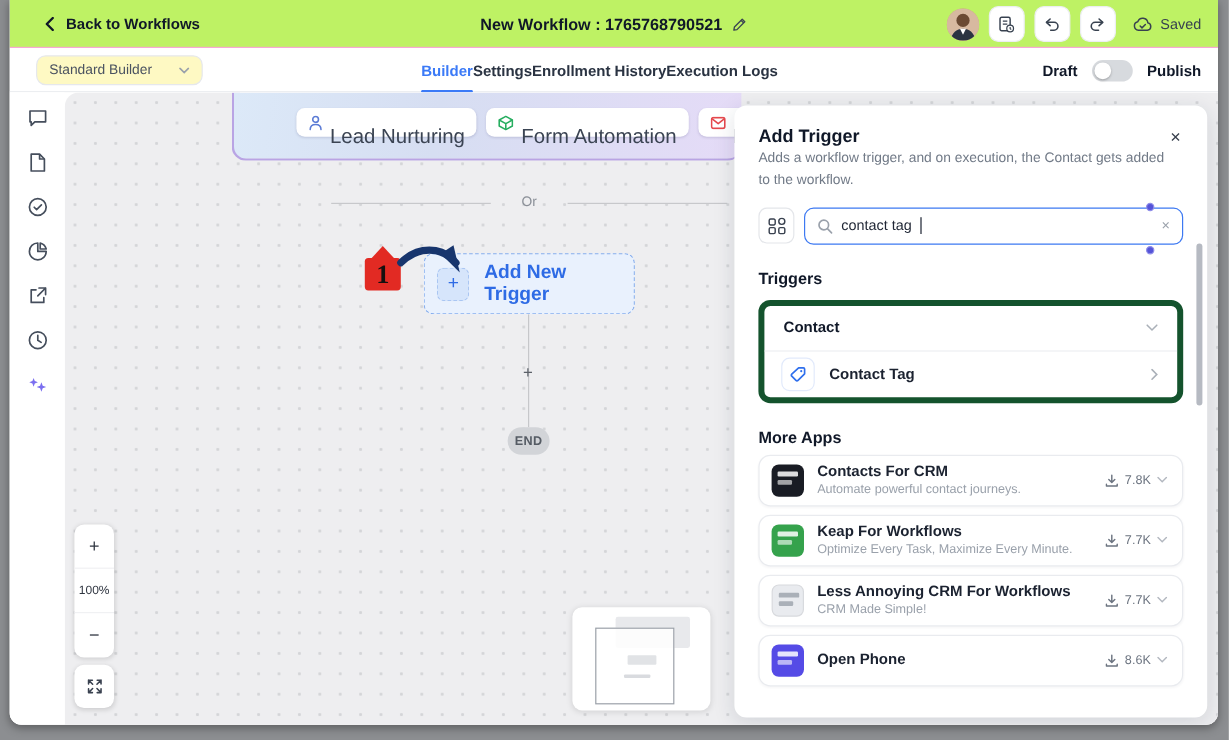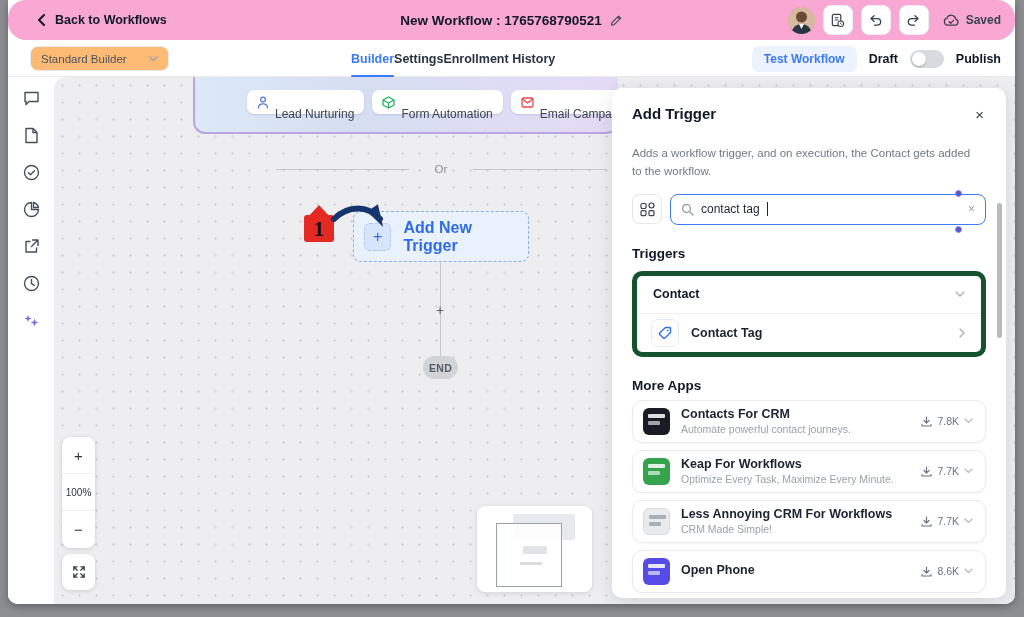--- a/index.html
+++ b/index.html
@@ -2,36 +2,36 @@
 <html><head>
 <meta charset="utf-8">
 <style>
   * { margin:0; padding:0; box-sizing:border-box; font-family:"Liberation Sans", sans-serif; }
   html,body { width:1024px; height:617px; }
   body { background:#8c8e91; position:relative; overflow:hidden; }
   .window { position:absolute; left:8px; top:0; right:9px; bottom:13px; background:#fff;
             border-radius:0 0 10px 10px; overflow:hidden; box-shadow:0 2px 8px rgba(0,0,0,.35); }
 
   
-  .app-header { position:relative; height:40px; background:#f9a8d4; border-bottom:1px solid #f9a8d4;border-radius:18px; }
+  .app-header { position:relative; height:40px; background:#bef264; border-bottom:1px solid #f9a8d4; }
   .back-btn { position:absolute; left:28px; top:0; height:40px; display:flex; align-items:center; gap:8px; cursor:pointer; }
   .back-btn span { font-size:12.5px; font-weight:bold; color:#101828; }
   .wf-title { position:absolute; left:50%; top:0; transform:translateX(-50%); height:40px; display:flex; align-items:center; gap:8px; }
   .wf-title span { font-size:13.5px; font-weight:600; color:#101828; white-space:nowrap; }
   .hdr-right { position:absolute; right:14px; top:0; height:40px; display:flex; align-items:center; gap:8px; }
   .avatar { width:27px; height:27px; border-radius:50%; overflow:hidden; background:#caa27e; flex:0 0 auto; cursor:pointer; }
   .icon-btn { width:30px; height:30px; border:1px solid #eceef1; border-radius:8px; background:#fff;
               display:flex; align-items:center; justify-content:center; cursor:pointer; }
   .saved { display:flex; align-items:center; gap:6px; margin-left:6px; }
-  .saved span { font-size:12px; font-weight:700; color:#384250; }
+  .saved span { font-size:12px; font-weight:400; color:#384250; }
 
   
   .toolbar { position:relative; height:37px; background:#fff; border-bottom:1px solid #e8eaee; }
   .builder-select { position:absolute; left:22px; top:6px; height:25px; padding:0 10px; border:1px solid #e6e8ec;
-                    border-radius:8px; display:flex; align-items:center; gap:22px; cursor:pointer; background:#fdba74;text-align:right; }
+                    border-radius:8px; display:flex; align-items:center; gap:22px; cursor:pointer; background:#fef9c3;text-align:right; }
   .builder-select span { font-size:11.5px; color:#4a5260; }
   .tabs { position:absolute; left:343px; top:0; height:37px; display:flex; }
   .tab { height:100%; display:flex; align-items:center; font-size:12.5px; font-weight:600; color:#2a3342; cursor:pointer; position:relative; }
   .tab.active { color:#3b7af7; }
   .tab.active::after { content:""; position:absolute; left:0; right:0; bottom:0; height:2.5px; background:#3b7af7; border-radius:2px; }
   .tb-right { position:absolute; right:14px; top:0; height:37px; display:flex; align-items:center; gap:12px; }
   .test-wf { height:26px; padding:0 12px; border-radius:7px; background:#edf3fe; color:#3b7af7;
              font-size:12px; font-weight:bold; display:flex; align-items:center; cursor:pointer; }
   .draft-lbl, .publish-lbl { font-size:12.5px; font-weight:bold; color:#101828; }
   .toggle { width:34px; height:18px; border-radius:10px; background:#d7dade; position:relative; cursor:pointer; }
@@ -44,21 +44,21 @@
   .canvas { position:absolute; left:46px; top:0; right:0; bottom:0; background:#eeeef0; border-top-left-radius:12px; overflow:hidden;
             background-image:radial-gradient(circle, #d4d5d8 1.1px, transparent 1.25px); background-size:17px 17px; }
 
   
   .banner { position:absolute; left:139px; top:0; width:425px; height:57px;
             background:linear-gradient(97deg,#dcE9f8 0%, #d6def2 40%, #e5dbf7 100%);
             border-left:2px solid #b9a4e4; border-bottom:2px solid #b9a4e4; border-radius:0 0 12px 12px; overflow:hidden; }
   .banner-pills { position:absolute; left:0; top:13px; width:100%; display:flex; gap:8px; padding-left:52px; }
   .pill { height:24px; background:#fff; border-radius:7px; box-shadow:0 1px 2px rgba(80,80,120,.18);
           display:flex; align-items:center; gap:6px; padding:0 10px; white-space:nowrap; cursor:pointer; }
-  .pill span { font-size:12px; color:#3b4453;margin-top:24px; }
+  .pill span { font-size:17px; color:#3b4453;margin-top:24px; }
 
   
   .or-divider { position:absolute; left:222px; top:84px; width:330px; height:16px; display:flex; align-items:center; gap:26px; }
   .or-divider .ln { flex:1; height:1px; background:#c7c8cb; }
   .or-divider span { font-size:11.5px; color:#8a8f97; }
 
   
   .trigger-box { position:absolute; left:299px; top:134px; width:176px; height:51px; background:#e9f1fd;
                  border:1.5px dashed #86aeee; border-radius:8px; display:flex; align-items:center; gap:12px; padding-left:10px; cursor:pointer; }
   .trigger-box .plus-chip { width:28px; height:28px; border-radius:6px; background:#d6e5fb; border:1px dashed #aac6f2;
@@ -90,21 +90,21 @@
   .mm-view { position:absolute; left:19px; top:17px; width:66px; height:64px; background:rgba(255,255,255,.85); border:1.5px solid #9ba1a9; }
   .mm-bar1 { position:absolute; left:46px; top:40px; width:24px; height:8px; background:#e1e3e6; border-radius:1px; }
   .mm-bar2 { position:absolute; left:43px; top:56px; width:22px; height:3px; background:#d9dbdf; border-radius:1px; }
 
   
   .panel { position:absolute; left:604px; top:11px; width:394px; height:510px; background:#fff; border-radius:10px;
            box-shadow:0 4px 18px rgba(25,35,60,.13); padding:17px 20px 16px 20px; overflow:hidden; z-index:8; }
   .panel-title-row { display:flex; align-items:flex-start; justify-content:space-between; }
   .panel-title { font-size:15px; font-weight:bold; color:#101828; }
   .panel-close { font-size:15px; color:#39414e; cursor:pointer; line-height:1; padding:2px; }
-  .panel-desc { margin-top:21px; font-size:11.5px; line-height:1.55; color:#717a87; width:345px; }
+  .panel-desc { margin-top:0; font-size:11.5px; line-height:1.55; color:#717a87; width:345px; }
   .search-row { margin-top:13px; display:flex; gap:8px; align-items:center; position:relative; }
   .grid-btn { width:30px; height:30px; border:1px solid #e4e6ea; border-radius:7px; background:#fff; display:flex; align-items:center; justify-content:center; cursor:pointer; flex:0 0 auto; }
   .search-input { flex:1; height:31px; border:1.5px solid #3d79f2; border-radius:8px; display:flex; align-items:center; gap:7px; padding:0 10px; background:#fff; cursor:text; }
   .search-input .val { font-size:12px; color:#1d2433; }
   .caret { width:1.2px; height:14px; background:#1d2433; }
   .search-clear { margin-left:auto; color:#9aa1ab; font-size:12px; cursor:pointer; }
   .hl-dot { position:absolute; width:7px; height:7px; border-radius:50%; background:#5553d8; border:1px solid #8f8ee8; z-index:9; }
 
   .sec-heading { font-size:13.5px; font-weight:bold; color:#101828; }
   .trig-heading { margin-top:21px; }
@@ -196,23 +196,23 @@
     <div class="builder-select">
       <span>Standard Builder</span>
       <svg width="9" height="6" viewBox="0 0 9 6">
           <path d="M1 1 L4.5 4.5 L8 1" fill="none" stroke="#9aa1ab" stroke-width="1.4" stroke-linecap="round"></path>
         </svg>
     </div>
     <div class="tabs">
       <div class="tab active">Builder</div>
       <div class="tab">Settings</div>
       <div class="tab">Enrollment History</div>
+      <div class="tab">Execution Logs</div>
     </div>
     <div class="tb-right">
-      <div class="test-wf">Test Workflow</div>
       <span class="draft-lbl">Draft</span>
       <div class="toggle">
           <div class="knob"></div>
         </div>
       <span class="publish-lbl">Publish</span>
     </div>
   </div>
 
   <div class="main">
 

